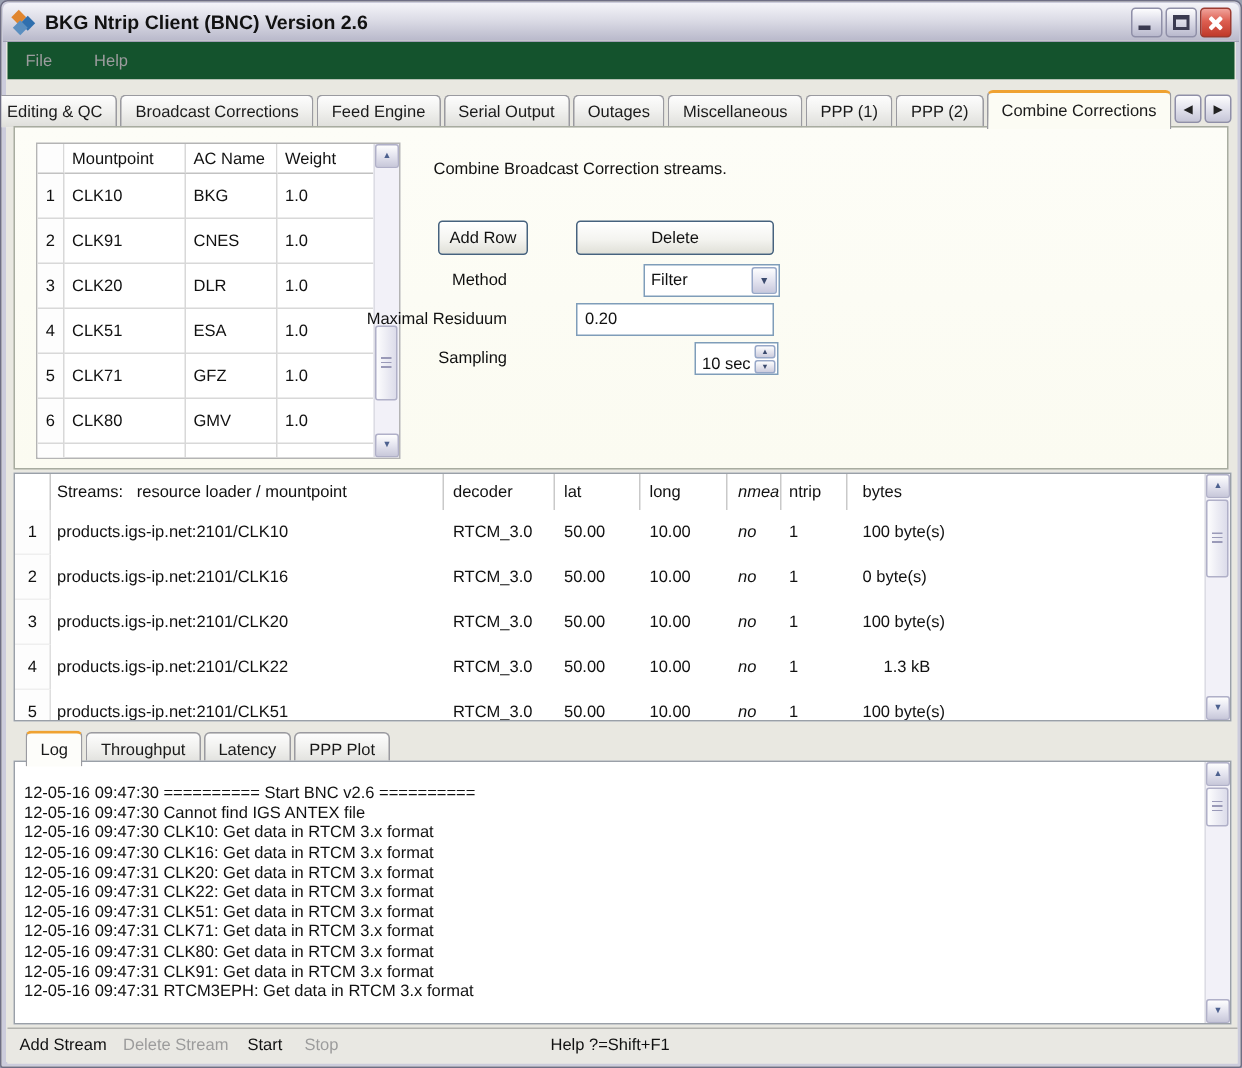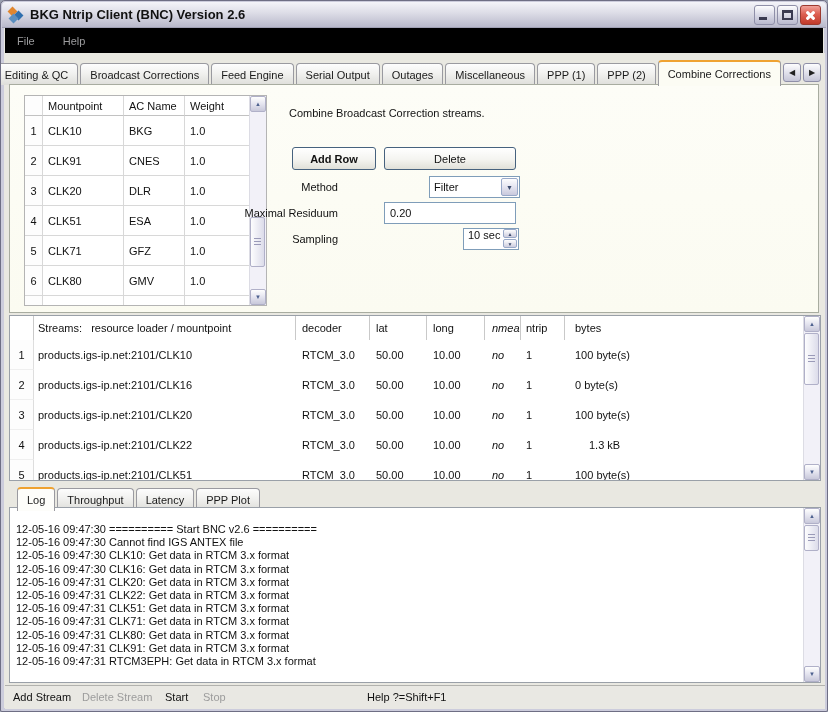--- a/index.html
+++ b/index.html
@@ -20,21 +20,21 @@
   .title{font-weight:bold;font-size:13px;color:#111;flex:1;white-space:nowrap;overflow:hidden;}
   .winbtns{display:flex;gap:2px;}
   .wbtn{width:21px;height:20px;border:1px solid #8f8fa8;border-radius:3px;position:relative;
     background:linear-gradient(180deg,#fdfdfe 0%,#d9d9e6 50%,#b9b9cd 100%);}
   .wbtn.close{background:linear-gradient(180deg,#f0a29a 0%,#dd5f51 45%,#c03a2b 100%);border-color:#9c3a30;}
   .glyph-min{position:absolute;left:4px;bottom:4px;width:8px;height:3px;background:#3a3a50;}
   .glyph-max{position:absolute;left:4px;top:4px;width:11px;height:10px;border:2px solid #3a3a50;border-top-width:3px;background:transparent;}
   .glyph-x1,.glyph-x2{position:absolute;left:4px;top:8px;width:11px;height:3px;background:#fff;border-radius:1px;}
   .glyph-x1{transform:rotate(45deg);} .glyph-x2{transform:rotate(-45deg);}
   
-  .menubar{position:absolute;left:4px;top:27px;right:4px;height:25px;background:#000000;
+  .menubar{position:absolute;left:4px;top:27px;right:4px;height:25px;background:#14532d;
     display:flex;align-items:center;padding-left:10px;gap:24px;}
   .menuitem{font-size:11px;color:#9c9c9e;padding:2px 2px;}
   
   .main{position:absolute;left:4px;top:52px;width:820px;height:656px;background:#e9e8e1;}
   
   .tabbar{position:absolute;left:18px;top:5px;right:4px;height:27px;display:flex;align-items:flex-end;justify-content:flex-end;}
   .tab{height:22px;display:flex;align-items:center;padding:0 9px;font-size:11px;color:#1a1a1a;
     background:linear-gradient(180deg,#fdfdfd 0%,#f1f1ef 45%,#dededa 100%);
     border:1px solid #9a9aa0;border-bottom:none;border-radius:4px 4px 0 0;margin-right:2px;white-space:nowrap;}
   .tab.active{height:26px;background:#fcfcf4;border-top:2px solid #efa231;position:relative;z-index:3;margin-bottom:-1px;}
@@ -42,34 +42,34 @@
   .tsbtn{width:18px;height:19px;border:1px solid #8f8fa8;border-radius:3px;font-size:8px;color:#222;
     background:linear-gradient(180deg,#fdfdfe 0%,#e2e2ec 50%,#c6c6d8 100%);
     display:flex;align-items:center;justify-content:center;}
   
   .tabpage{position:absolute;left:4px;top:31px;width:810px;height:229px;z-index:2;
     background:linear-gradient(180deg,#fdfdf7,#fbfbf1);border:1px solid #a8aca0;}
   .caption{position:absolute;left:279px;top:22px;font-size:11px;color:#111;}
   .xp-btn{position:absolute;height:23px;border:1px solid #46627e;border-radius:3px;font-size:11px;color:#111;
     background:linear-gradient(180deg,#ffffff 0%,#f4f4f0 55%,#e0e0d8 100%);
     display:flex;align-items:center;justify-content:center;box-shadow:inset 0 1px 0 #fff;}
-  .btn-addrow{left:282px;top:62px;width:84px;font-weight:bold;}
+  .btn-addrow{left:282px;top:62px;width:60px;}
   .btn-delete{left:374px;top:62px;width:132px;}
   .form-label{position:absolute;left:0;width:328px;text-align:right;font-size:11px;color:#111;}
   .lbl-method{top:96px;} .lbl-residuum{top:122px;} .lbl-sampling{top:148px;}
   .combo{position:absolute;left:419px;top:91px;width:91px;height:22px;border:1px solid #7f9db9;background:#fff;
     display:flex;align-items:center;}
   .combo-value{flex:1;font-size:11px;padding-left:4px;color:#111;}
   .combo-btn{width:17px;height:18px;margin-right:1px;border:1px solid #98a8c8;border-radius:2px;
     background:linear-gradient(180deg,#fdfdfe 0%,#e4e4f0 50%,#c9c9dd 100%);
     display:flex;align-items:center;justify-content:center;font-size:7px;color:#3c4b6e;}
   .text-input{position:absolute;left:374px;top:117px;width:132px;height:22px;border:1px solid #7f9db9;background:#fff;
     font-size:11px;display:flex;align-items:center;padding-left:5px;color:#111;}
   .spinbox{position:absolute;left:453px;top:143px;width:56px;height:22px;border:1px solid #7f9db9;background:#fff;
-    display:flex;align-items:flex-start;}
+    display:flex;align-items:flex-end;}
   .spin-value{flex:1;font-size:11px;padding-left:4px;color:#111;white-space:nowrap;}
   .spin-btns{width:14px;display:flex;flex-direction:column;gap:1px;margin-right:1px;}
   .spin-btn{height:9px;border:1px solid #98a8c8;border-radius:2px;font-size:5px;color:#3c4b6e;
     background:linear-gradient(180deg,#fdfdfe,#cdcdde);display:flex;align-items:center;justify-content:center;}
   
   .wtable{position:absolute;left:14px;top:10px;width:243px;height:211px;border:1px solid #b4b4b4;background:#fff;
     display:flex;overflow:hidden;}
   .wgrid{flex:1;overflow:hidden;}
   .wrow{display:flex;height:30px;}
   .wrow.whead{height:20px;}

